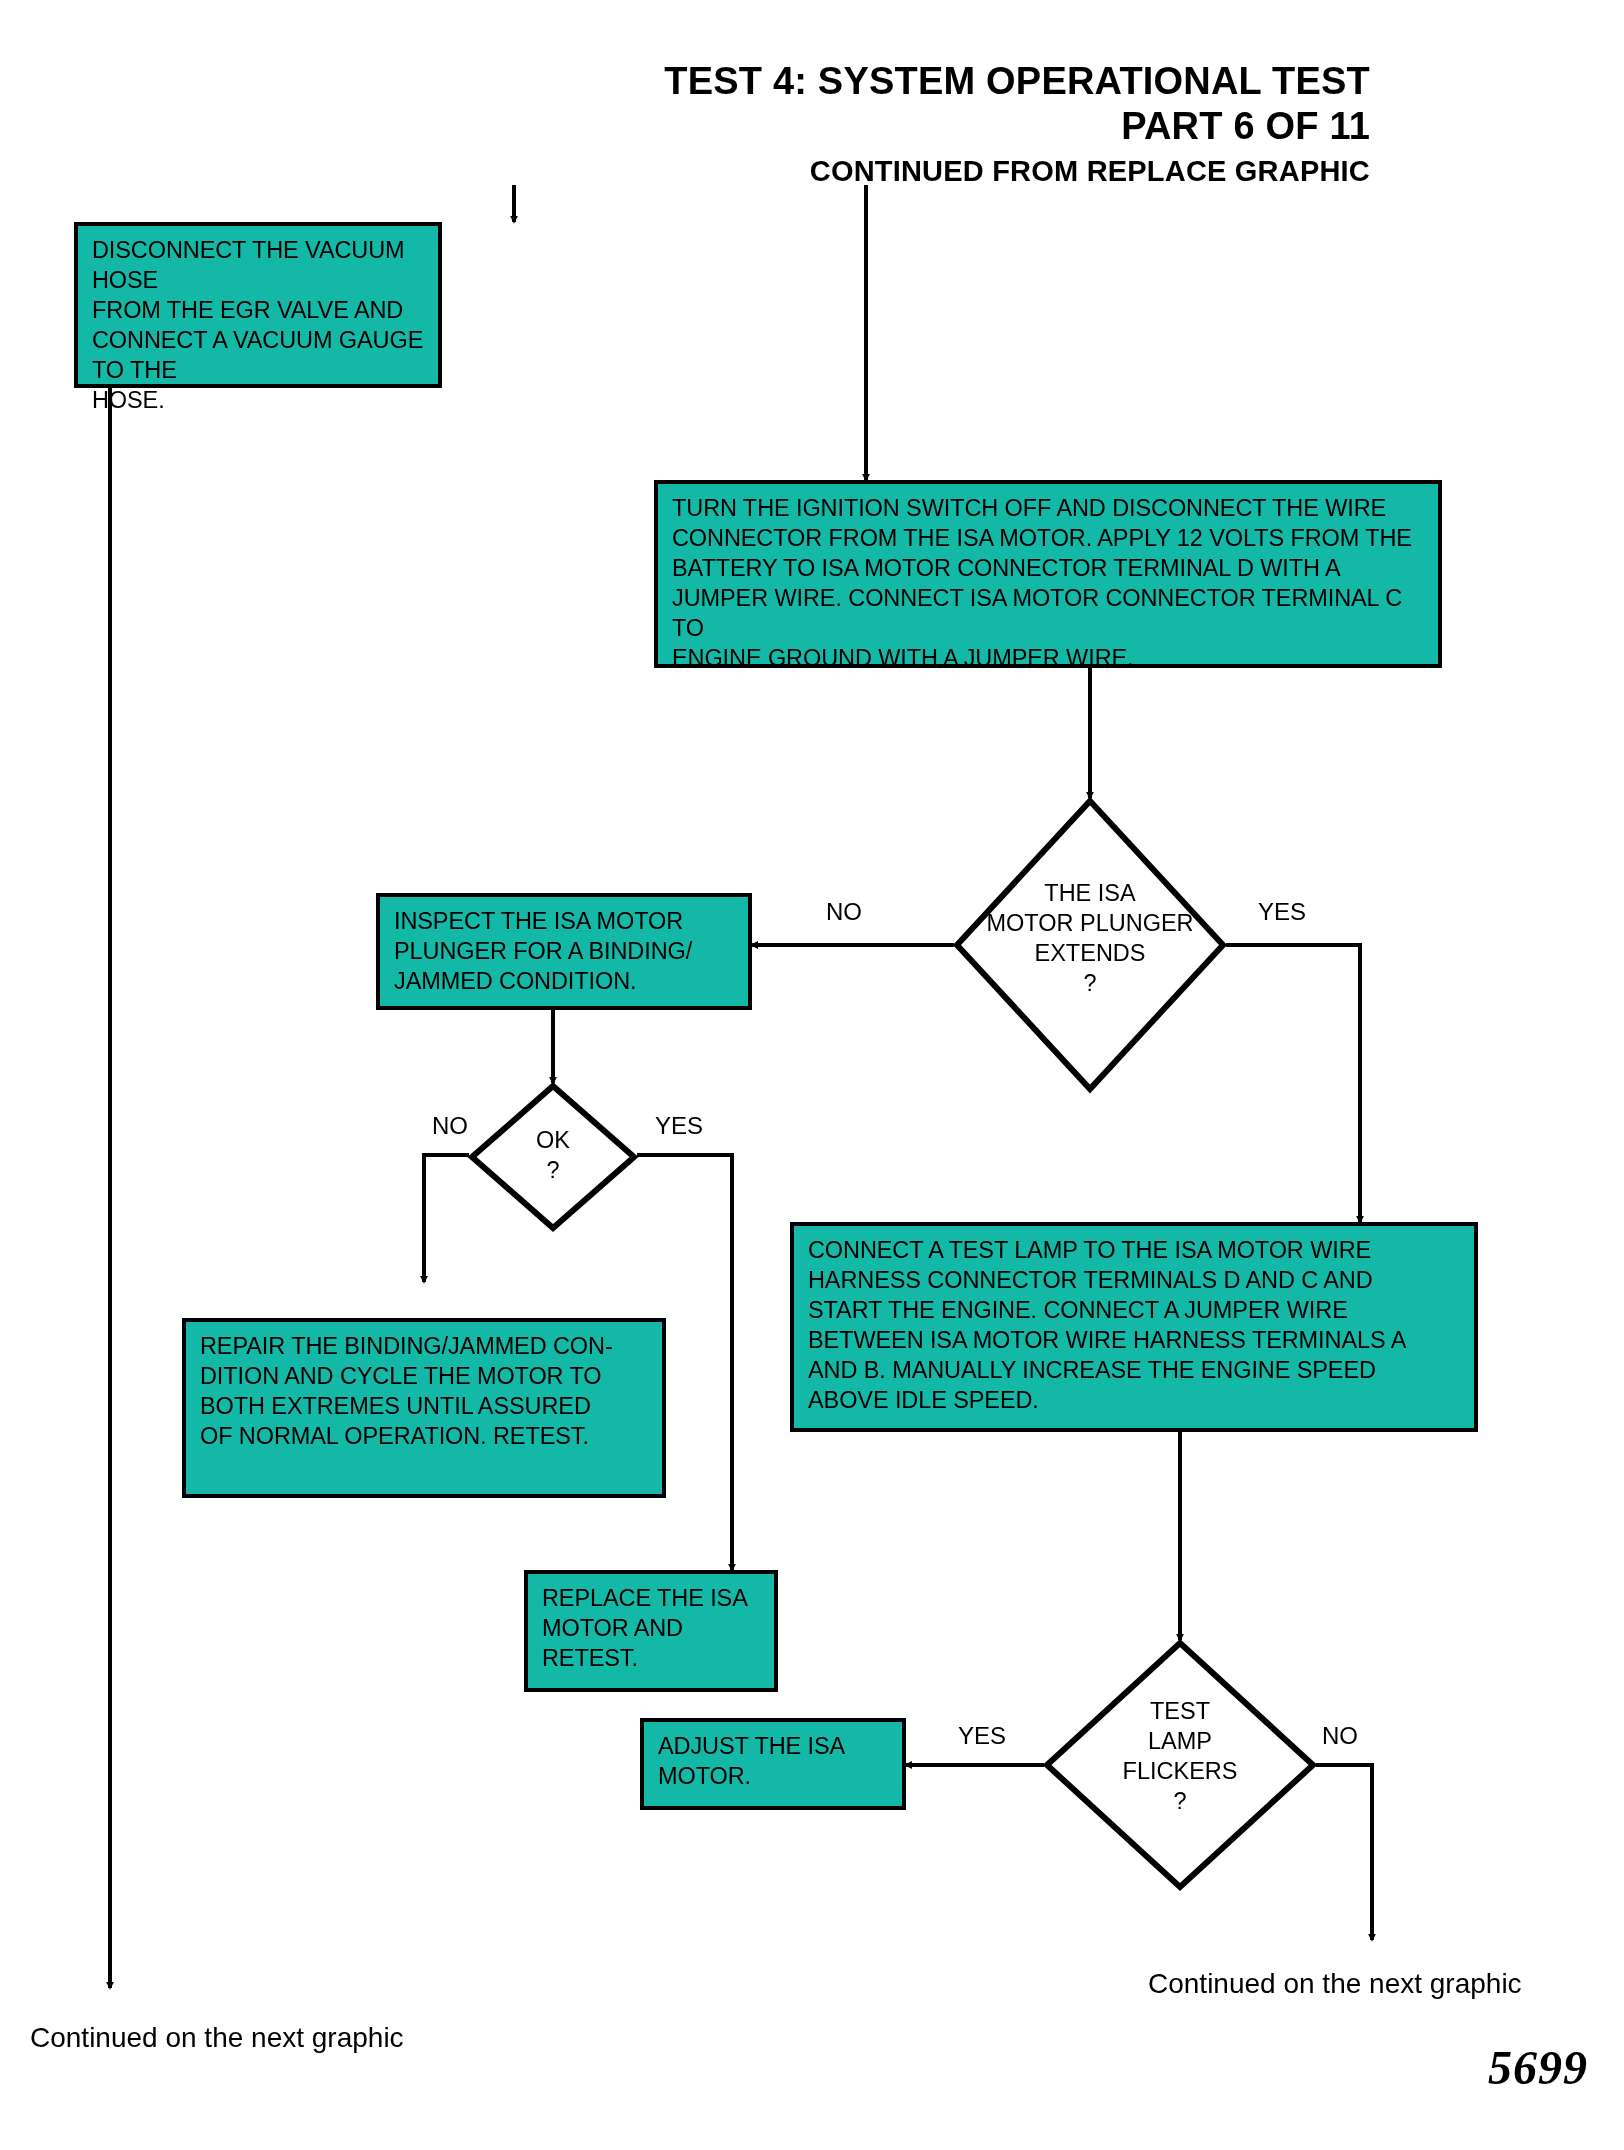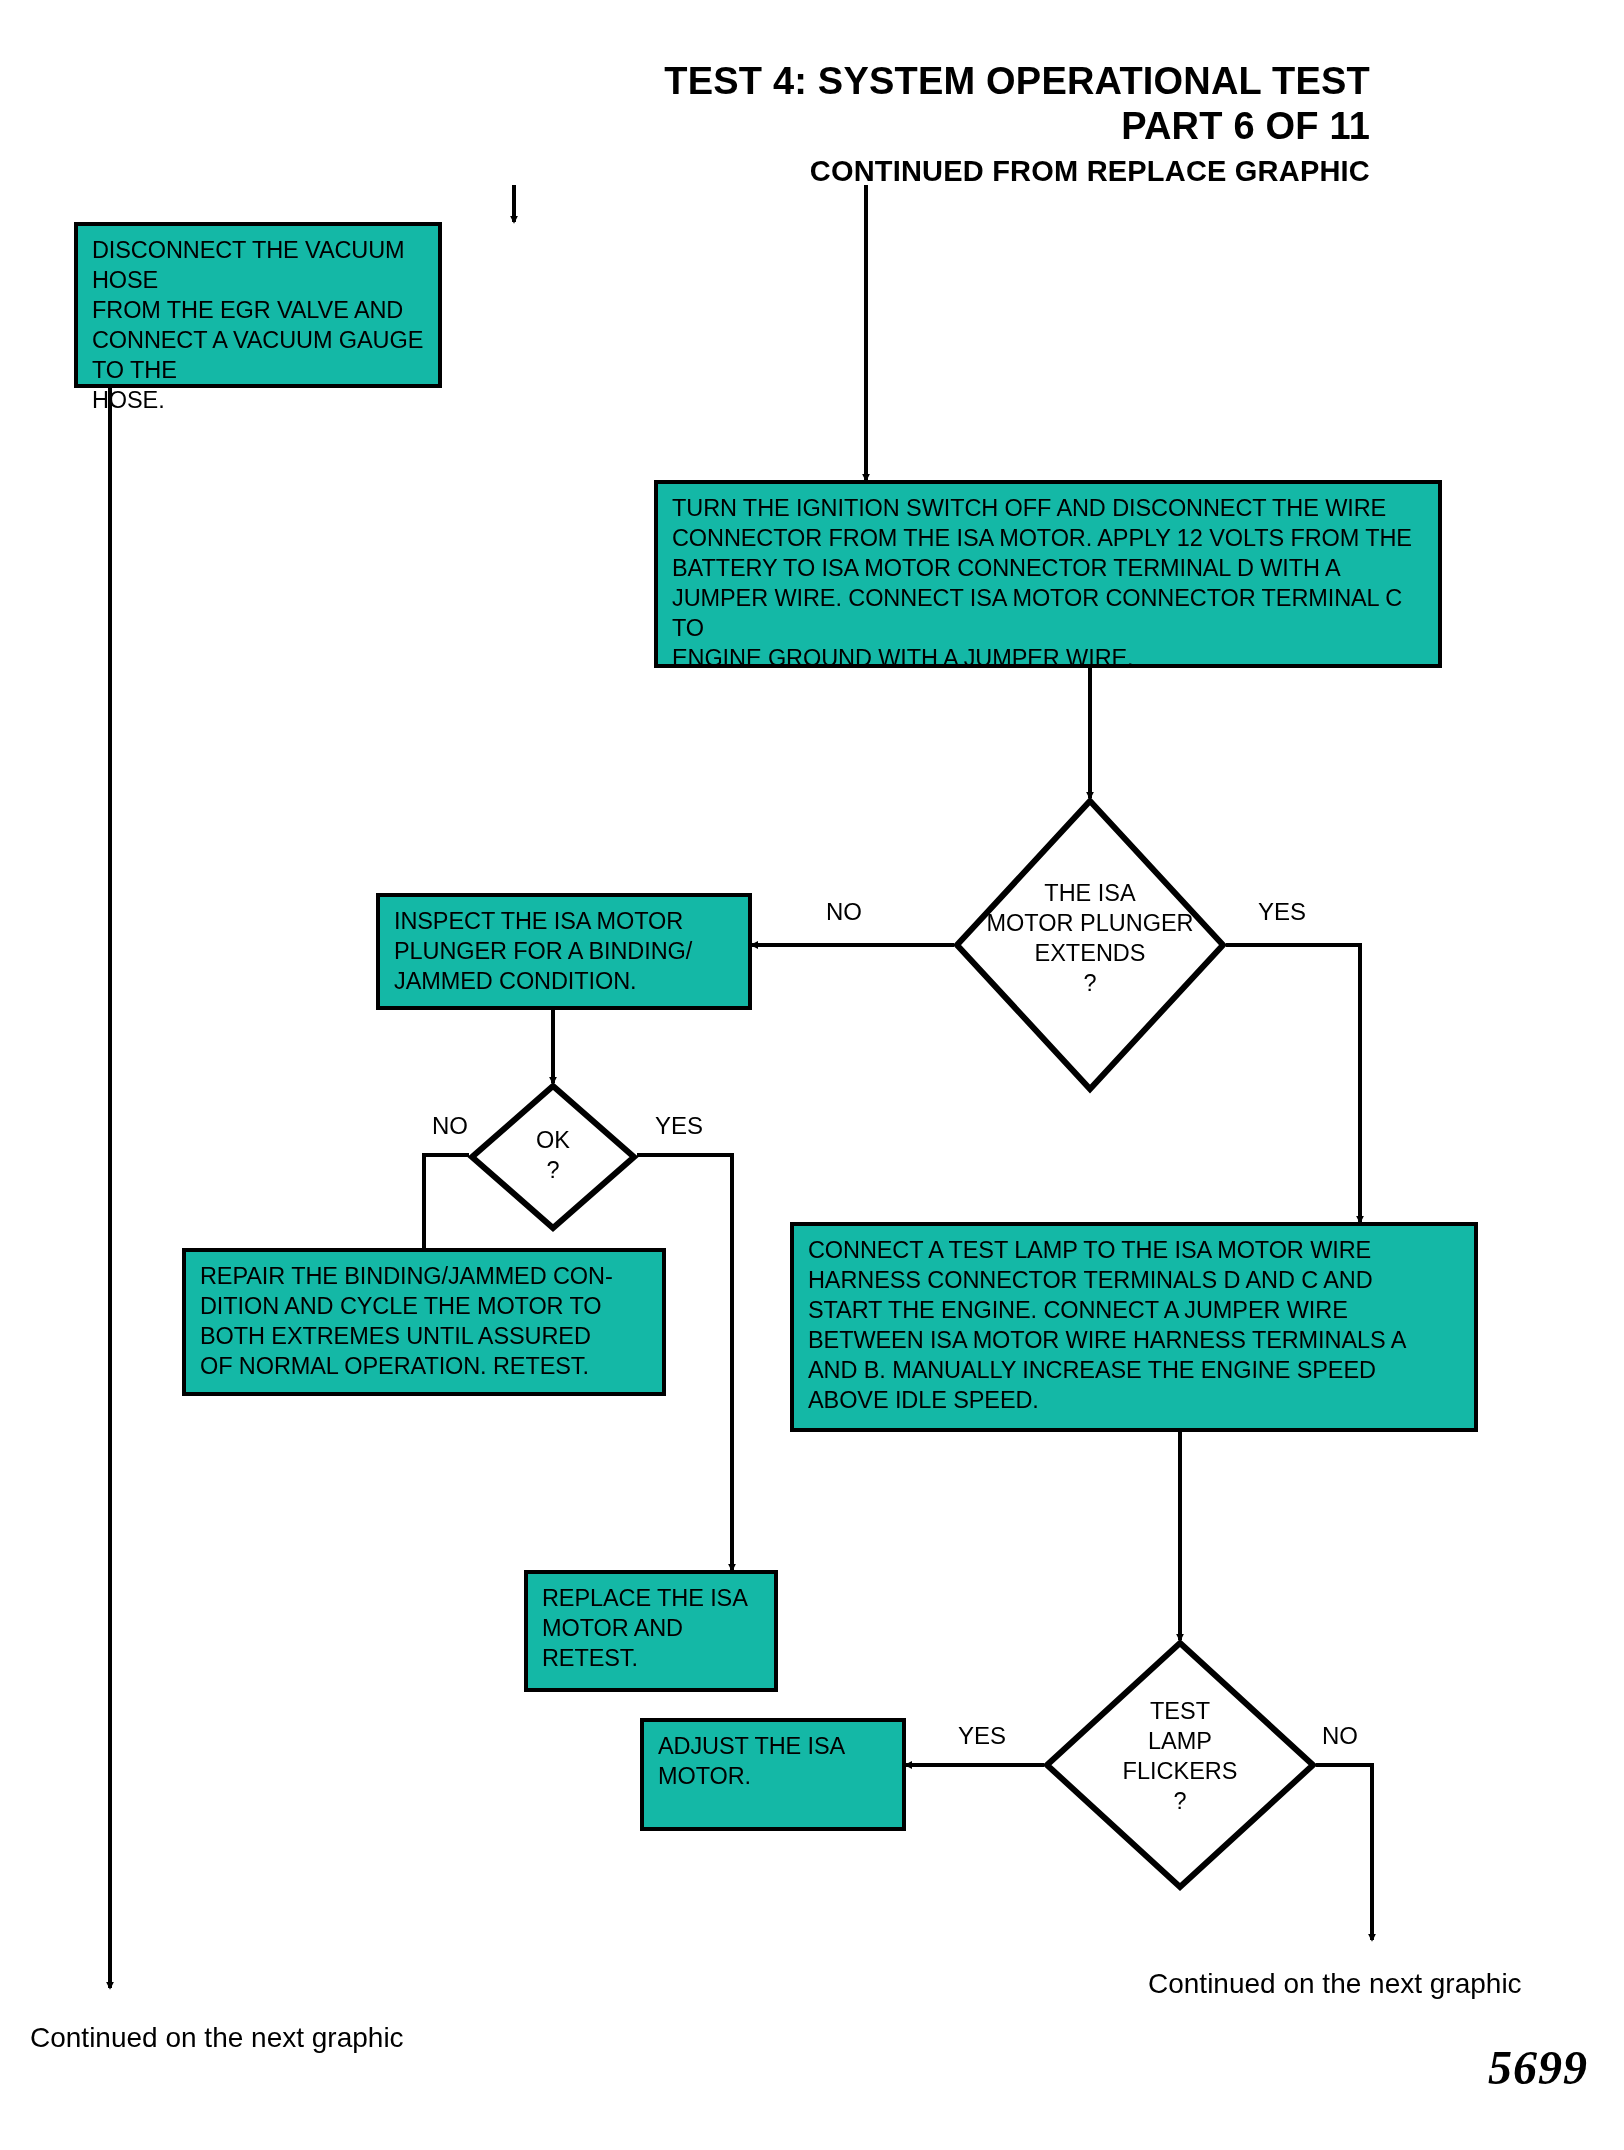--- a/index.html
+++ b/index.html
@@ -187,21 +187,21 @@
   </div>
 
   <div class="diamond-wrap" style="left:469px; top:1083px; width:168px; height:148px;">
     <svg width="168" height="148" viewBox="0 0 168 148" xmlns="http://www.w3.org/2000/svg">
       <polygon points="84,3 165,74 84,145 3,74" fill="#ffffff" stroke="#000000" stroke-width="6"></polygon>
     </svg>
     <div class="diamond-label" style="top:42px;">OK
 ?</div>
   </div>
 
-  <div class="node" style="left:182px; top:1248px; width:484px; height:148px;">
+  <div class="node" style="left:182px; top:1318px; width:484px; height:180px;">
     <div class="txt">REPAIR THE BINDING/JAMMED CON-
 DITION AND CYCLE THE MOTOR TO
 BOTH EXTREMES UNTIL ASSURED
 OF NORMAL OPERATION. RETEST.</div>
   </div>
 
   <div class="node" style="left:790px; top:1222px; width:688px; height:210px;">
     <div class="txt">CONNECT A TEST LAMP TO THE ISA MOTOR WIRE
 HARNESS CONNECTOR TERMINALS D AND C AND
 START THE ENGINE. CONNECT A JUMPER WIRE
@@ -219,21 +219,21 @@
   <div class="diamond-wrap" style="left:1044px; top:1640px; width:272px; height:250px;">
     <svg width="272" height="250" viewBox="0 0 272 250" xmlns="http://www.w3.org/2000/svg">
       <polygon points="136,3 269,125 136,247 3,125" fill="#ffffff" stroke="#000000" stroke-width="6"></polygon>
     </svg>
     <div class="diamond-label" style="top:56px;">TEST
 LAMP
 FLICKERS
 ?</div>
   </div>
 
-  <div class="node" style="left:640px; top:1718px; width:266px; height:113px;">
+  <div class="node" style="left:640px; top:1718px; width:266px; height:92px;">
     <div class="txt">ADJUST THE ISA
 MOTOR.</div>
   </div>
 
   <div class="edge-label" style="left:826px; top:898px;">NO</div>
   <div class="edge-label" style="left:1258px; top:898px;">YES</div>
 
   <div class="edge-label" style="left:432px; top:1112px;">NO</div>
   <div class="edge-label" style="left:655px; top:1112px;">YES</div>
 

